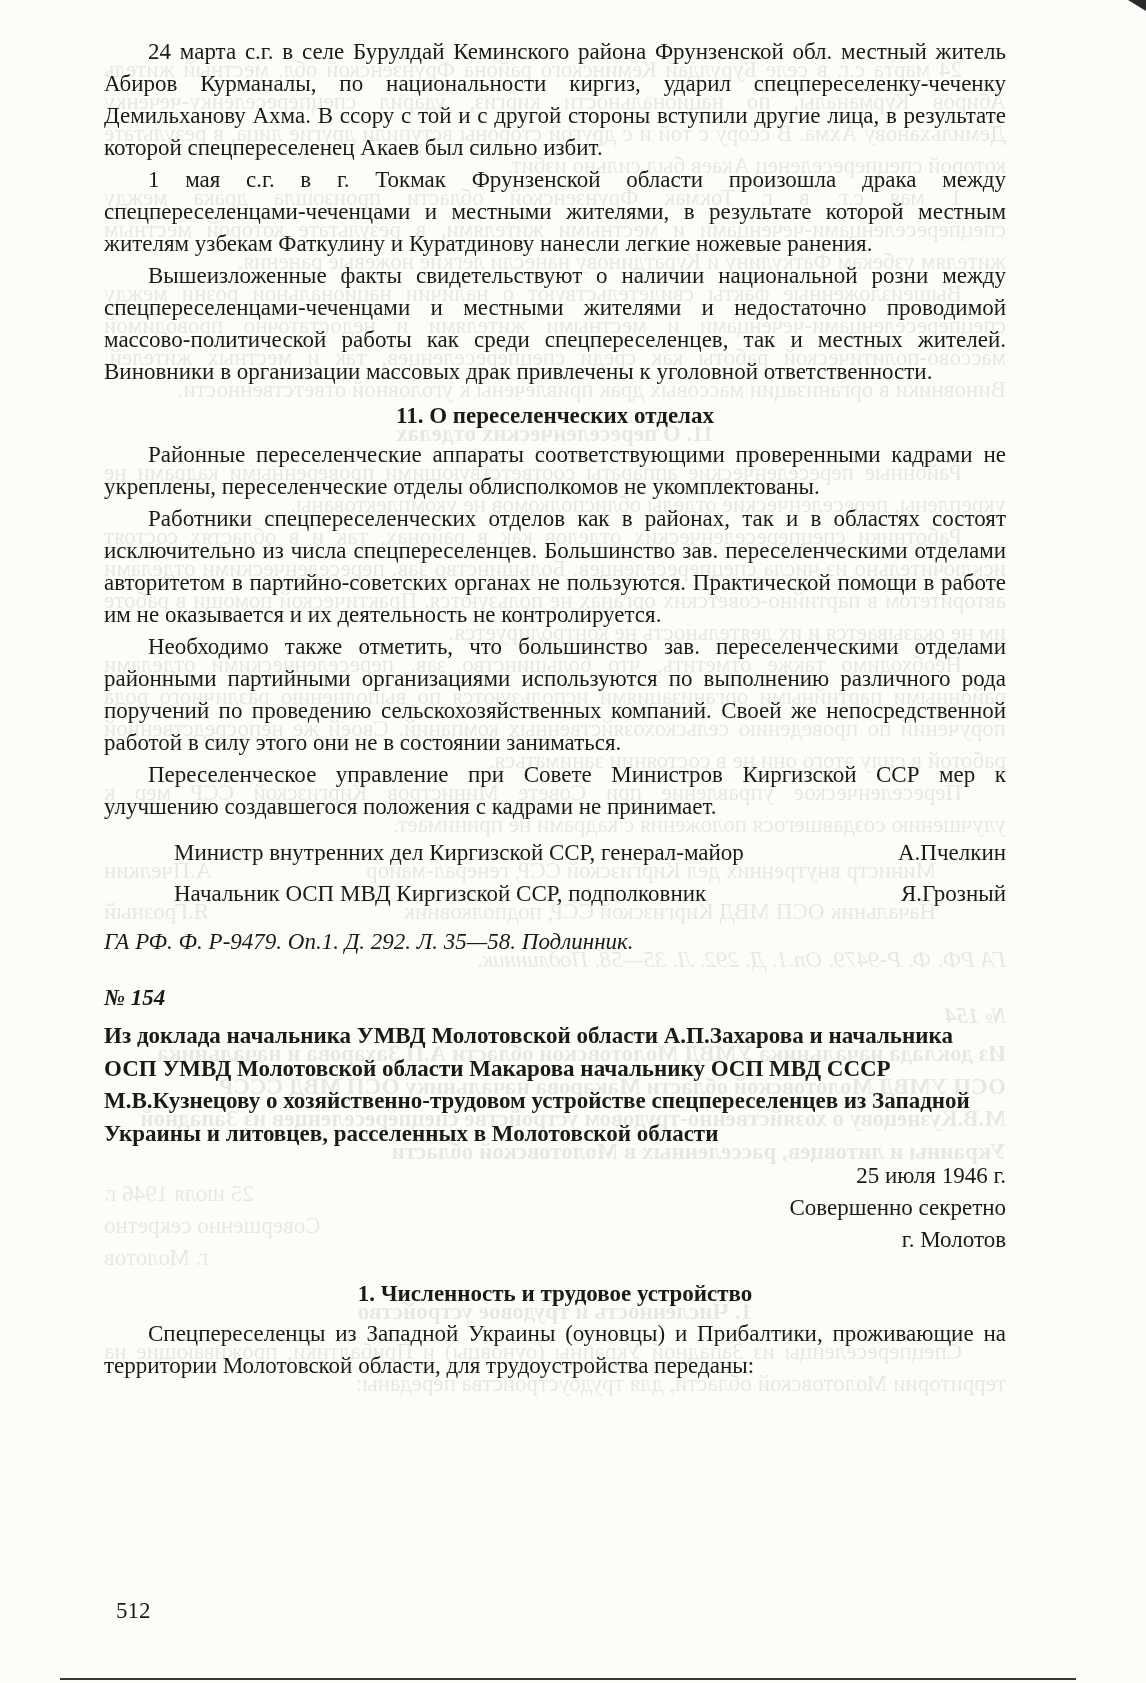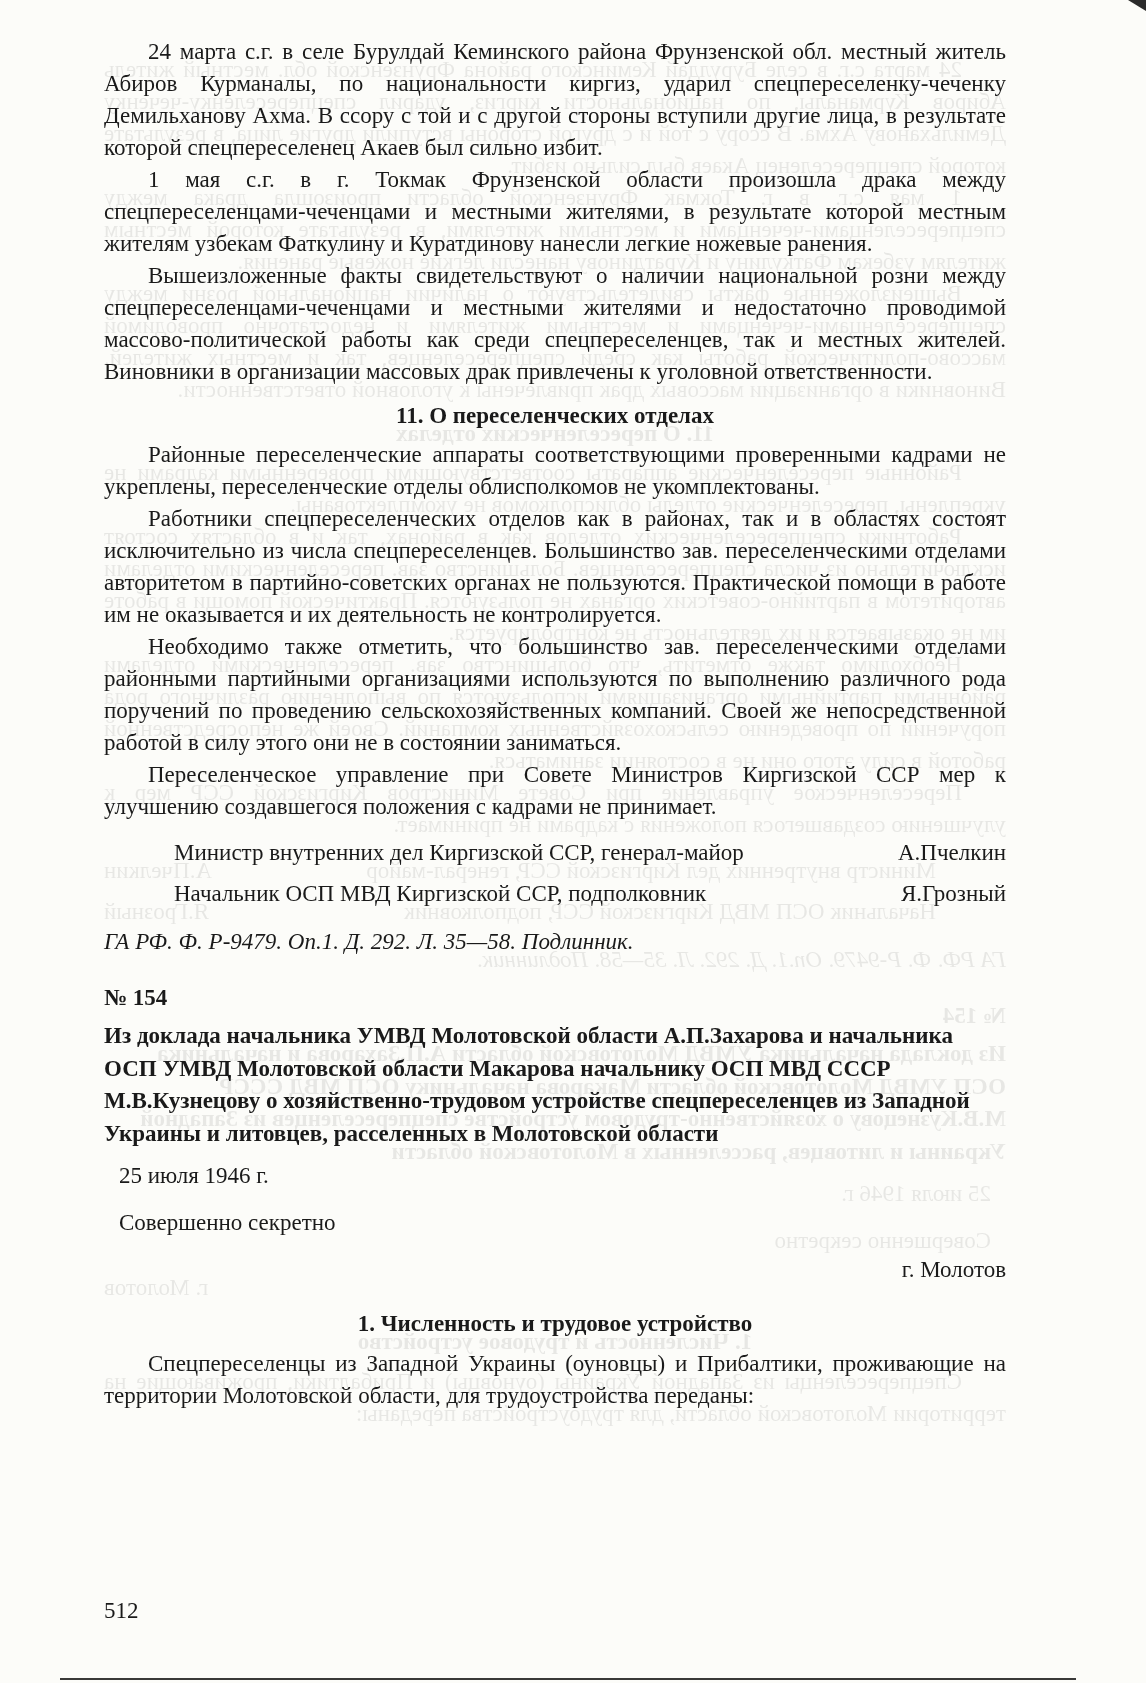--- a/index.html
+++ b/index.html
@@ -69,39 +69,41 @@
     margin: 16px 0 0;
     font-style: italic;
     text-indent: 0;
     text-align: left;
   }
   .doc-number {
     margin: 24px 0 0;
     font-weight: 700;
     text-indent: 0;
     text-align: left;
+    font-style: italic;
   }
   .doc-title {
     margin: 6px 0 0;
     font-weight: 700;
     text-indent: 0;
     text-align: left;
     line-height: 32.5px;
   }
   .right-line {
-    margin: 15px;
+    margin: 0;
+    text-align: right;
   }
   .right-line.date-line { margin-top: 10px; }
   .place-line {
     margin: 0;
     text-align: right;
   }
   .pagenum {
     position: absolute;
-    left: 104px;
+    left: 116px;
     top: 1598px;
     font-size: 23px;
   }
   .artifact-tr {
     position: absolute;
     top: 0;
     right: 0;
     width: 0;
     height: 0;
     border-left: 18px solid transparent;

